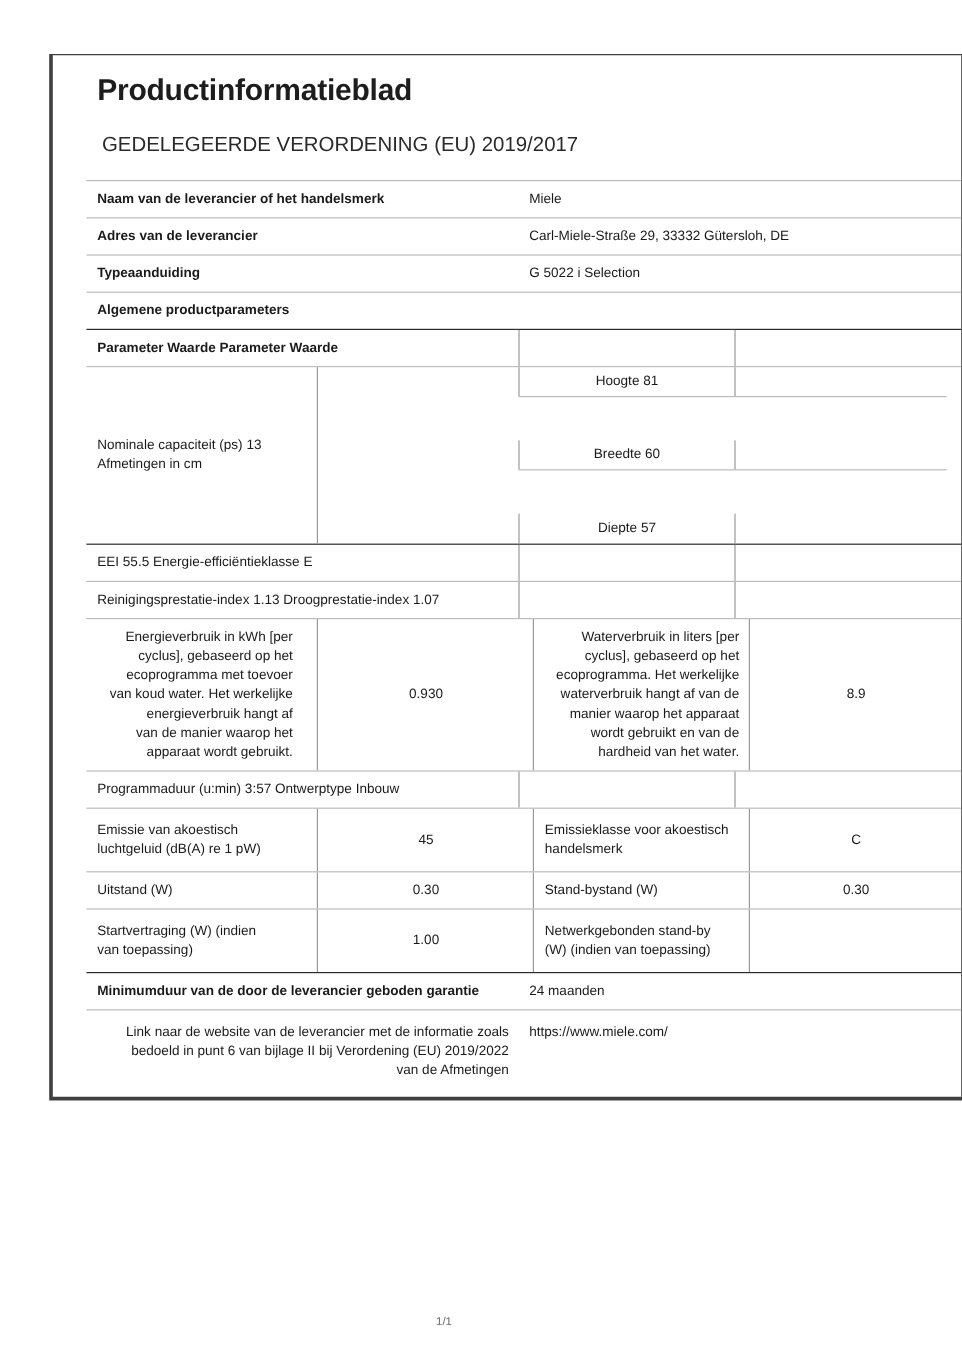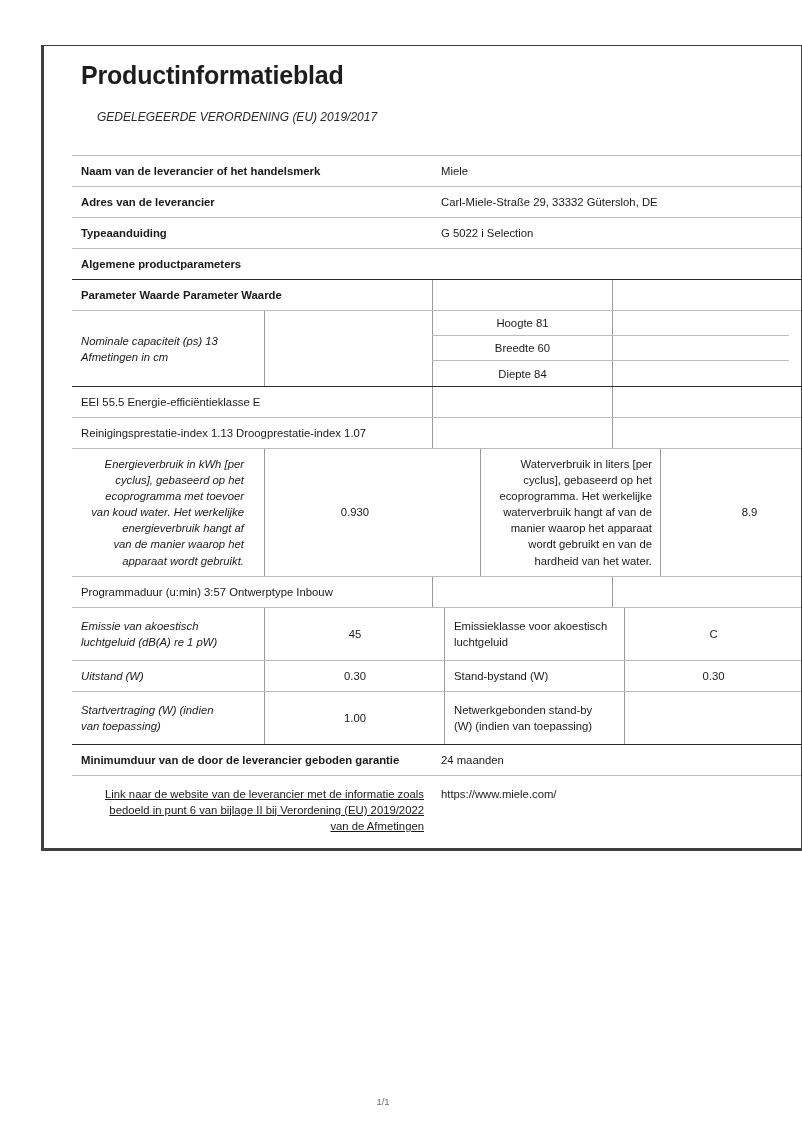--- a/index.html
+++ b/index.html
@@ -49,21 +49,21 @@
     font-size: 11.3px;
     line-height: 1.42;
     color: #1a1a1a;
     display: flex;
     align-items: center;
   }
   .cell.top { align-items: flex-start; text-align: right; }
   .cell.center-text { justify-content: center; text-align: center; }
 
   
-  .c1 { width: 180px; flex: 0 0 180px; font-style: italic; }
+  .c1 { width: 180px; flex: 0 0 180px; }
   .c2 { width: 180px; flex: 0 0 180px; margin-left: 12px; }
   .c3 { width: 180px; flex: 0 0 180px; }
   .c4 { width: 177px; flex: 0 0 177px; }
   .c12 { width: 360px; flex: 0 0 360px; }
   .c34 { width: 357px; flex: 0 0 357px; }
   .cfull { width: 717px; flex: 0 0 717px; }
   .v-light { border-left: 1px solid #9a9a9a; }
 
   .bold { font-weight: bold; }
 
@@ -73,33 +73,33 @@
   }
   .doc-title {
     font-size: 25px;
     font-weight: bold;
     letter-spacing: -0.2px;
     color: #1d1d1d;
     margin: 0 0 20px 0;
     line-height: 1.1;
   }
   .regulation {
-    font-size: 12px;
+    font-size: 17px;
     color: #2a2a2a;
     line-height: 1.3;
-    margin: 16px;
-    font-style: italic;
+    margin: 4px;
   }
 
   
   .dim-wrap {
     display: flex;
     flex-direction: column;
     width: 357px;
     flex: 0 0 357px;
+    gap: 36px;
   }
   .dim-row {
     display: flex;
     flex: 1 1 0;
     min-height: 25px;
   }
   .dim-label {
     width: 180px;
     flex: 0 0 180px;
     display: flex;
@@ -115,21 +115,21 @@
 
   .nested-left {
     display: flex;
     width: 360px;
     flex: 0 0 360px;
   }
 
   
   .footer {
     position: absolute;
-    left: 16px;
+    left: 3px;
     top: 1096px;
     width: 734px;
     text-align: center;
     font-size: 9.5px;
     color: #6b6b6b;
     font-family: "Liberation Sans", sans-serif;
   }
 
   .wrapcell { display: block; }
   .wrapcell .line { display: block; }
@@ -181,21 +181,21 @@
       <div class="dim-wrap">
         <div class="dim-row rule-light">
           <div class="dim-label v-light">Hoogte 81</div>
           <div class="dim-blank v-light"></div>
         </div>
         <div class="dim-row rule-light">
           <div class="dim-label v-light">Breedte 60</div>
           <div class="dim-blank v-light"></div>
         </div>
         <div class="dim-row">
-          <div class="dim-label v-light">Diepte 84</div>
+          <div class="dim-label v-light">Diepte 57</div>
           <div class="dim-blank v-light"></div>
         </div>
       </div>
     </div>
 
     <div class="row rule-light">
       <div class="cell c12">EEI 55.5 Energie-efficiëntieklasse E</div>
       <div class="cell c3 v-light"></div>
       <div class="cell c4 v-light"></div>
     </div>
@@ -210,21 +210,21 @@
       <div class="cell c1 top wrapcell" style="display:block;">
         <span class="line">Energieverbruik in kWh [per</span>
         <span class="line">cyclus], gebaseerd op het</span>
         <span class="line">ecoprogramma met toevoer</span>
         <span class="line">van koud water. Het werkelijke</span>
         <span class="line">energieverbruik hangt af</span>
         <span class="line">van de manier waarop het</span>
         <span class="line">apparaat wordt gebruikt.</span>
       </div>
       <div class="cell c2 v-light center-text">0.930</div>
-      <div class="cell c3 top v-light wrapcell" style="display:block;margin-left:36px;">
+      <div class="cell c3 top v-light wrapcell" style="display:block;">
         <span class="line">Waterverbruik in liters [per</span>
         <span class="line">cyclus], gebaseerd op het</span>
         <span class="line">ecoprogramma. Het werkelijke</span>
         <span class="line">waterverbruik hangt af van de</span>
         <span class="line">manier waarop het apparaat</span>
         <span class="line">wordt gebruikt en van de</span>
         <span class="line">hardheid van het water.</span>
       </div>
       <div class="cell c4 v-light center-text">8.9</div>
     </div>
@@ -236,21 +236,21 @@
     </div>
 
     <div class="row rule-light">
       <div class="cell c1 wrapcell" style="display:block;padding-top:10px;padding-bottom:10px;">
         <span class="line">Emissie van akoestisch</span>
         <span class="line">luchtgeluid (dB(A) re 1 pW)</span>
       </div>
       <div class="cell c2 v-light center-text">45</div>
       <div class="cell c3 v-light wrapcell" style="display:block;padding-top:10px;padding-bottom:10px;">
         <span class="line">Emissieklasse voor akoestisch</span>
-        <span class="line">luchtgeluid</span>
+        <span class="line">handelsmerk</span>
       </div>
       <div class="cell c4 v-light center-text">C</div>
     </div>
 
     <div class="row rule-light">
       <div class="cell c1">Uitstand (W)</div>
       <div class="cell c2 v-light center-text">0.30</div>
       <div class="cell c3 v-light">Stand-bystand (W)</div>
       <div class="cell c4 v-light center-text">0.30</div>
     </div>
@@ -268,21 +268,21 @@
       <div class="cell c4 v-light center-text"></div>
     </div>
 
     <div class="row rule-light">
       <div class="cell c12 bold">Minimumduur van de door de leverancier geboden garantie</div>
       <div class="cell c34">24 maanden</div>
     </div>
 
 
     <div class="row">
-      <div class="cell c12 top wrapcell" style="display:block;padding-top:10px;padding-bottom:14px;text-decoration:underline;">
+      <div class="cell c12 top wrapcell" style="display:block;padding-top:10px;padding-bottom:14px;">
         <span class="line">Link naar de website van de leverancier met de informatie zoals</span>
         <span class="line">bedoeld in punt 6 van bijlage II bij Verordening (EU) 2019/2022</span>
         <span class="line">van de Afmetingen</span>
       </div>
       <div class="cell c34 top" style="padding-top:10px;">https://www.miele.com/</div>
     </div>
 
   </div>
 
   <div class="footer">1/1</div>

